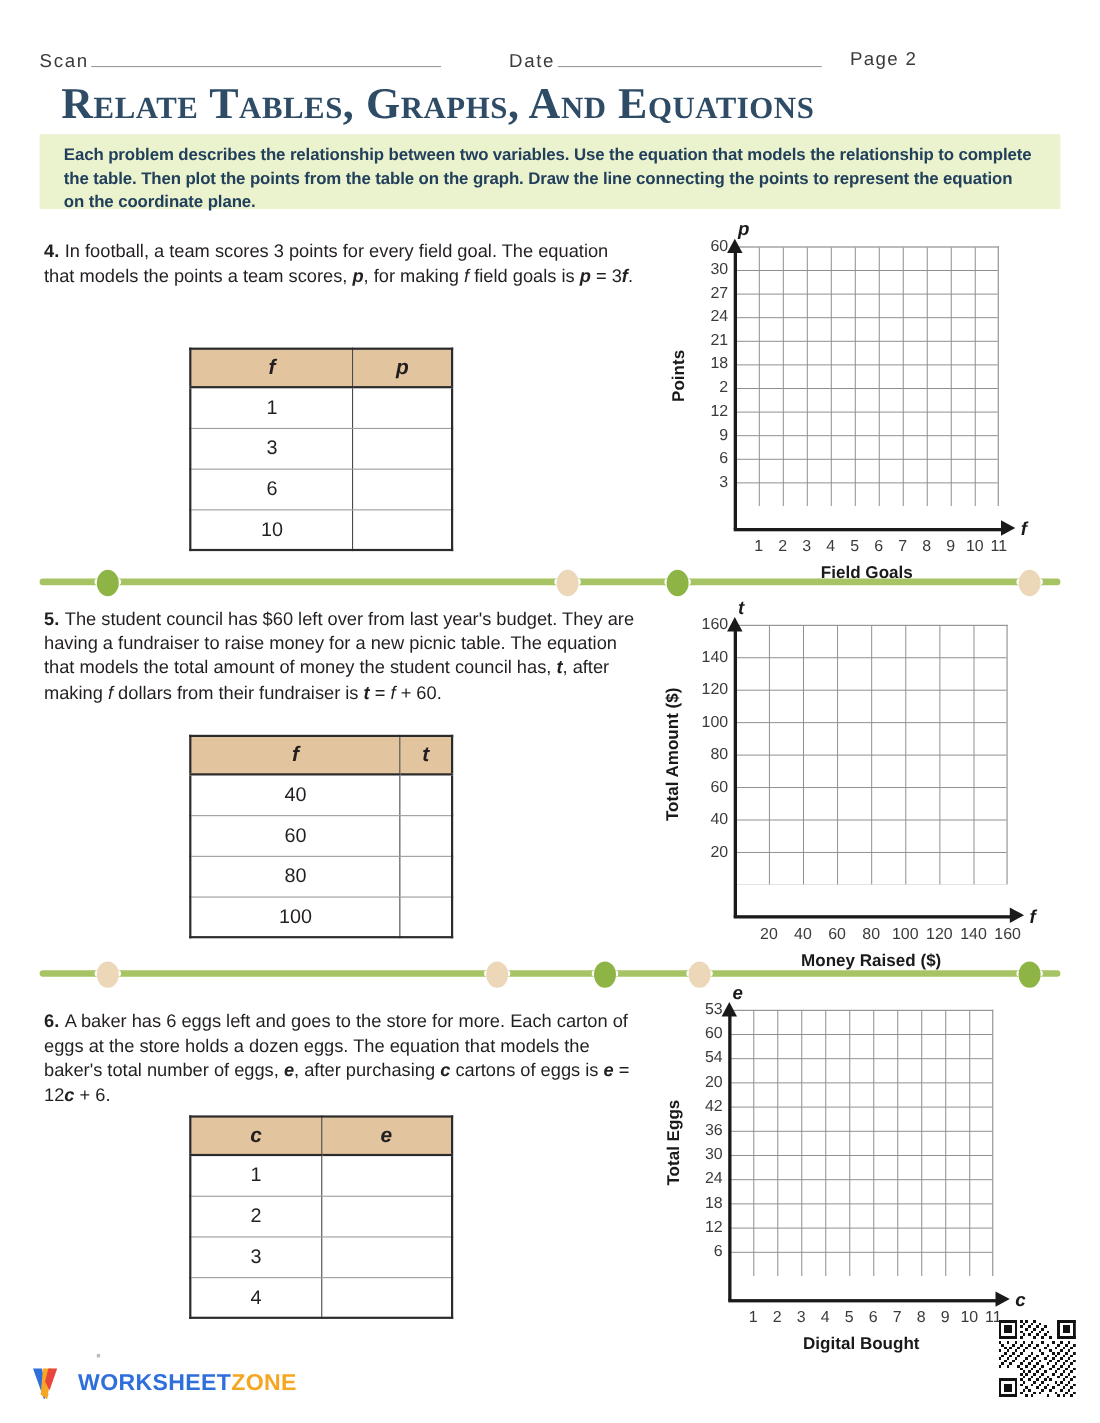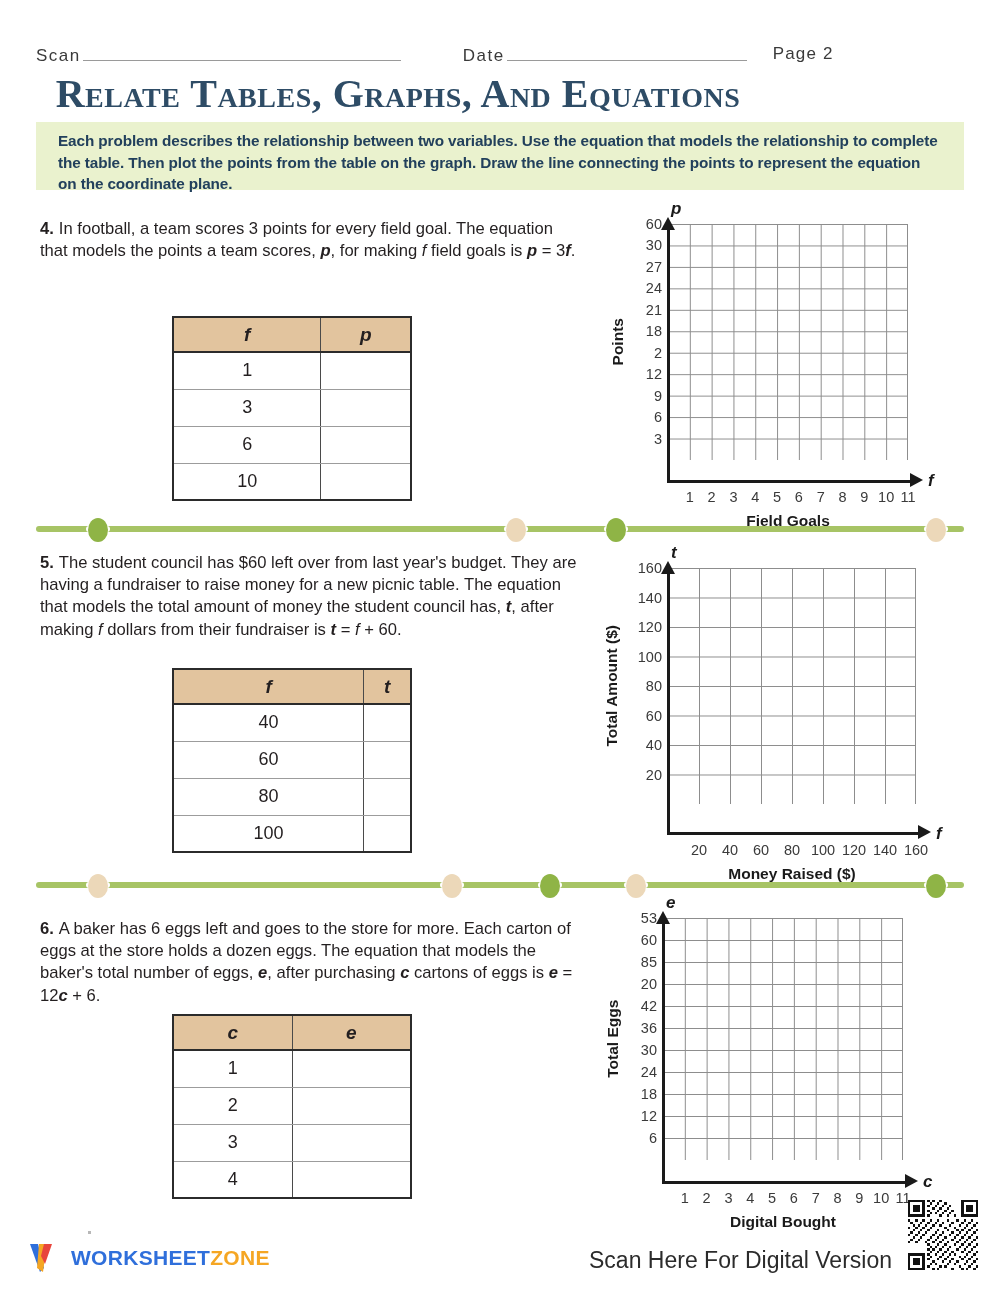--- a/index.html
+++ b/index.html
@@ -393,21 +393,21 @@
 
   <div class="graph" id="g6">
     <div class="gwrap" style="width: 322px; height: 306px;">
         <div class="grid" style="left: 48px; top: 12px; width: 240px; height: 242px; background-image: linear-gradient(to right, rgb(141, 141, 141) 1.1px, transparent 1.1px), linear-gradient(rgb(141, 141, 141) 1.1px, transparent 1.1px); background-size: 21.8182px 22px; background-position: 20.8182px 21px; border-right: 1.1px solid rgb(141, 141, 141);"></div>
         <div class="axis-v" style="left: 46.5px; top: 16px; height: 260px;"></div>
         <div class="arrow-up" style="left: 40.5px; top: 5px;"></div>
         <div class="axis-h" style="left: 46.5px; top: 274.5px; width: 244px;"></div>
         <div class="arrow-right" style="left: 290px; top: 267.5px;"></div>
         <div class="ytick" style="left: 16px; width: 26px; top: 12px;">53</div>
         <div class="ytick" style="left: 16px; width: 26px; top: 34px;">60</div>
-        <div class="ytick" style="left: 16px; width: 26px; top: 56px;">85</div>
+        <div class="ytick" style="left: 16px; width: 26px; top: 56px;">54</div>
         <div class="ytick" style="left: 16px; width: 26px; top: 78px;">20</div>
         <div class="ytick" style="left: 16px; width: 26px; top: 100px;">42</div>
         <div class="ytick" style="left: 16px; width: 26px; top: 122px;">36</div>
         <div class="ytick" style="left: 16px; width: 26px; top: 144px;">30</div>
         <div class="ytick" style="left: 16px; width: 26px; top: 166px;">24</div>
         <div class="ytick" style="left: 16px; width: 26px; top: 188px;">18</div>
         <div class="ytick" style="left: 16px; width: 26px; top: 210px;">12</div>
         <div class="ytick" style="left: 16px; width: 26px; top: 232px;">6</div>
         <div class="xtick" style="left: 69.8182px; top: 285px;">1</div>
         <div class="xtick" style="left: 91.6364px; top: 285px;">2</div>
@@ -433,21 +433,20 @@
   <div class="wz-logo">
     <div class="wz-mark">
       <svg width="34" height="32" viewBox="0 0 34 32">
         <path d="M2 2 L10 2 L16 26 L12 30 Z" fill="#2f6fdb"></path>
         <path d="M11 2 L19 2 L15 30 L9 26 Z" fill="#f5a623"></path>
         <path d="M16 2 L24 2 L17 22 L13 14 Z" fill="#e8453c"></path>
       </svg>
     </div>
     <div class="wz-text"><span class="wz-blue">WORKSHEET</span><span class="wz-orange">ZONE</span></div>
   </div>
-  <div class="scan-text">Scan Here For Digital Version</div>
   <div class="qr">
     <svg width="70" height="70" viewBox="0 0 29 29" shape-rendering="crispEdges">
       <rect width="29" height="29" fill="#fff"></rect>
       <g fill="#111">
         <rect x="0" y="0" width="7" height="1"></rect>
           <rect x="0" y="6" width="7" height="1"></rect>
         <rect x="0" y="0" width="1" height="7"></rect>
           <rect x="6" y="0" width="1" height="7"></rect>
         <rect x="2" y="2" width="3" height="3"></rect>
         <rect x="22" y="0" width="7" height="1"></rect>

